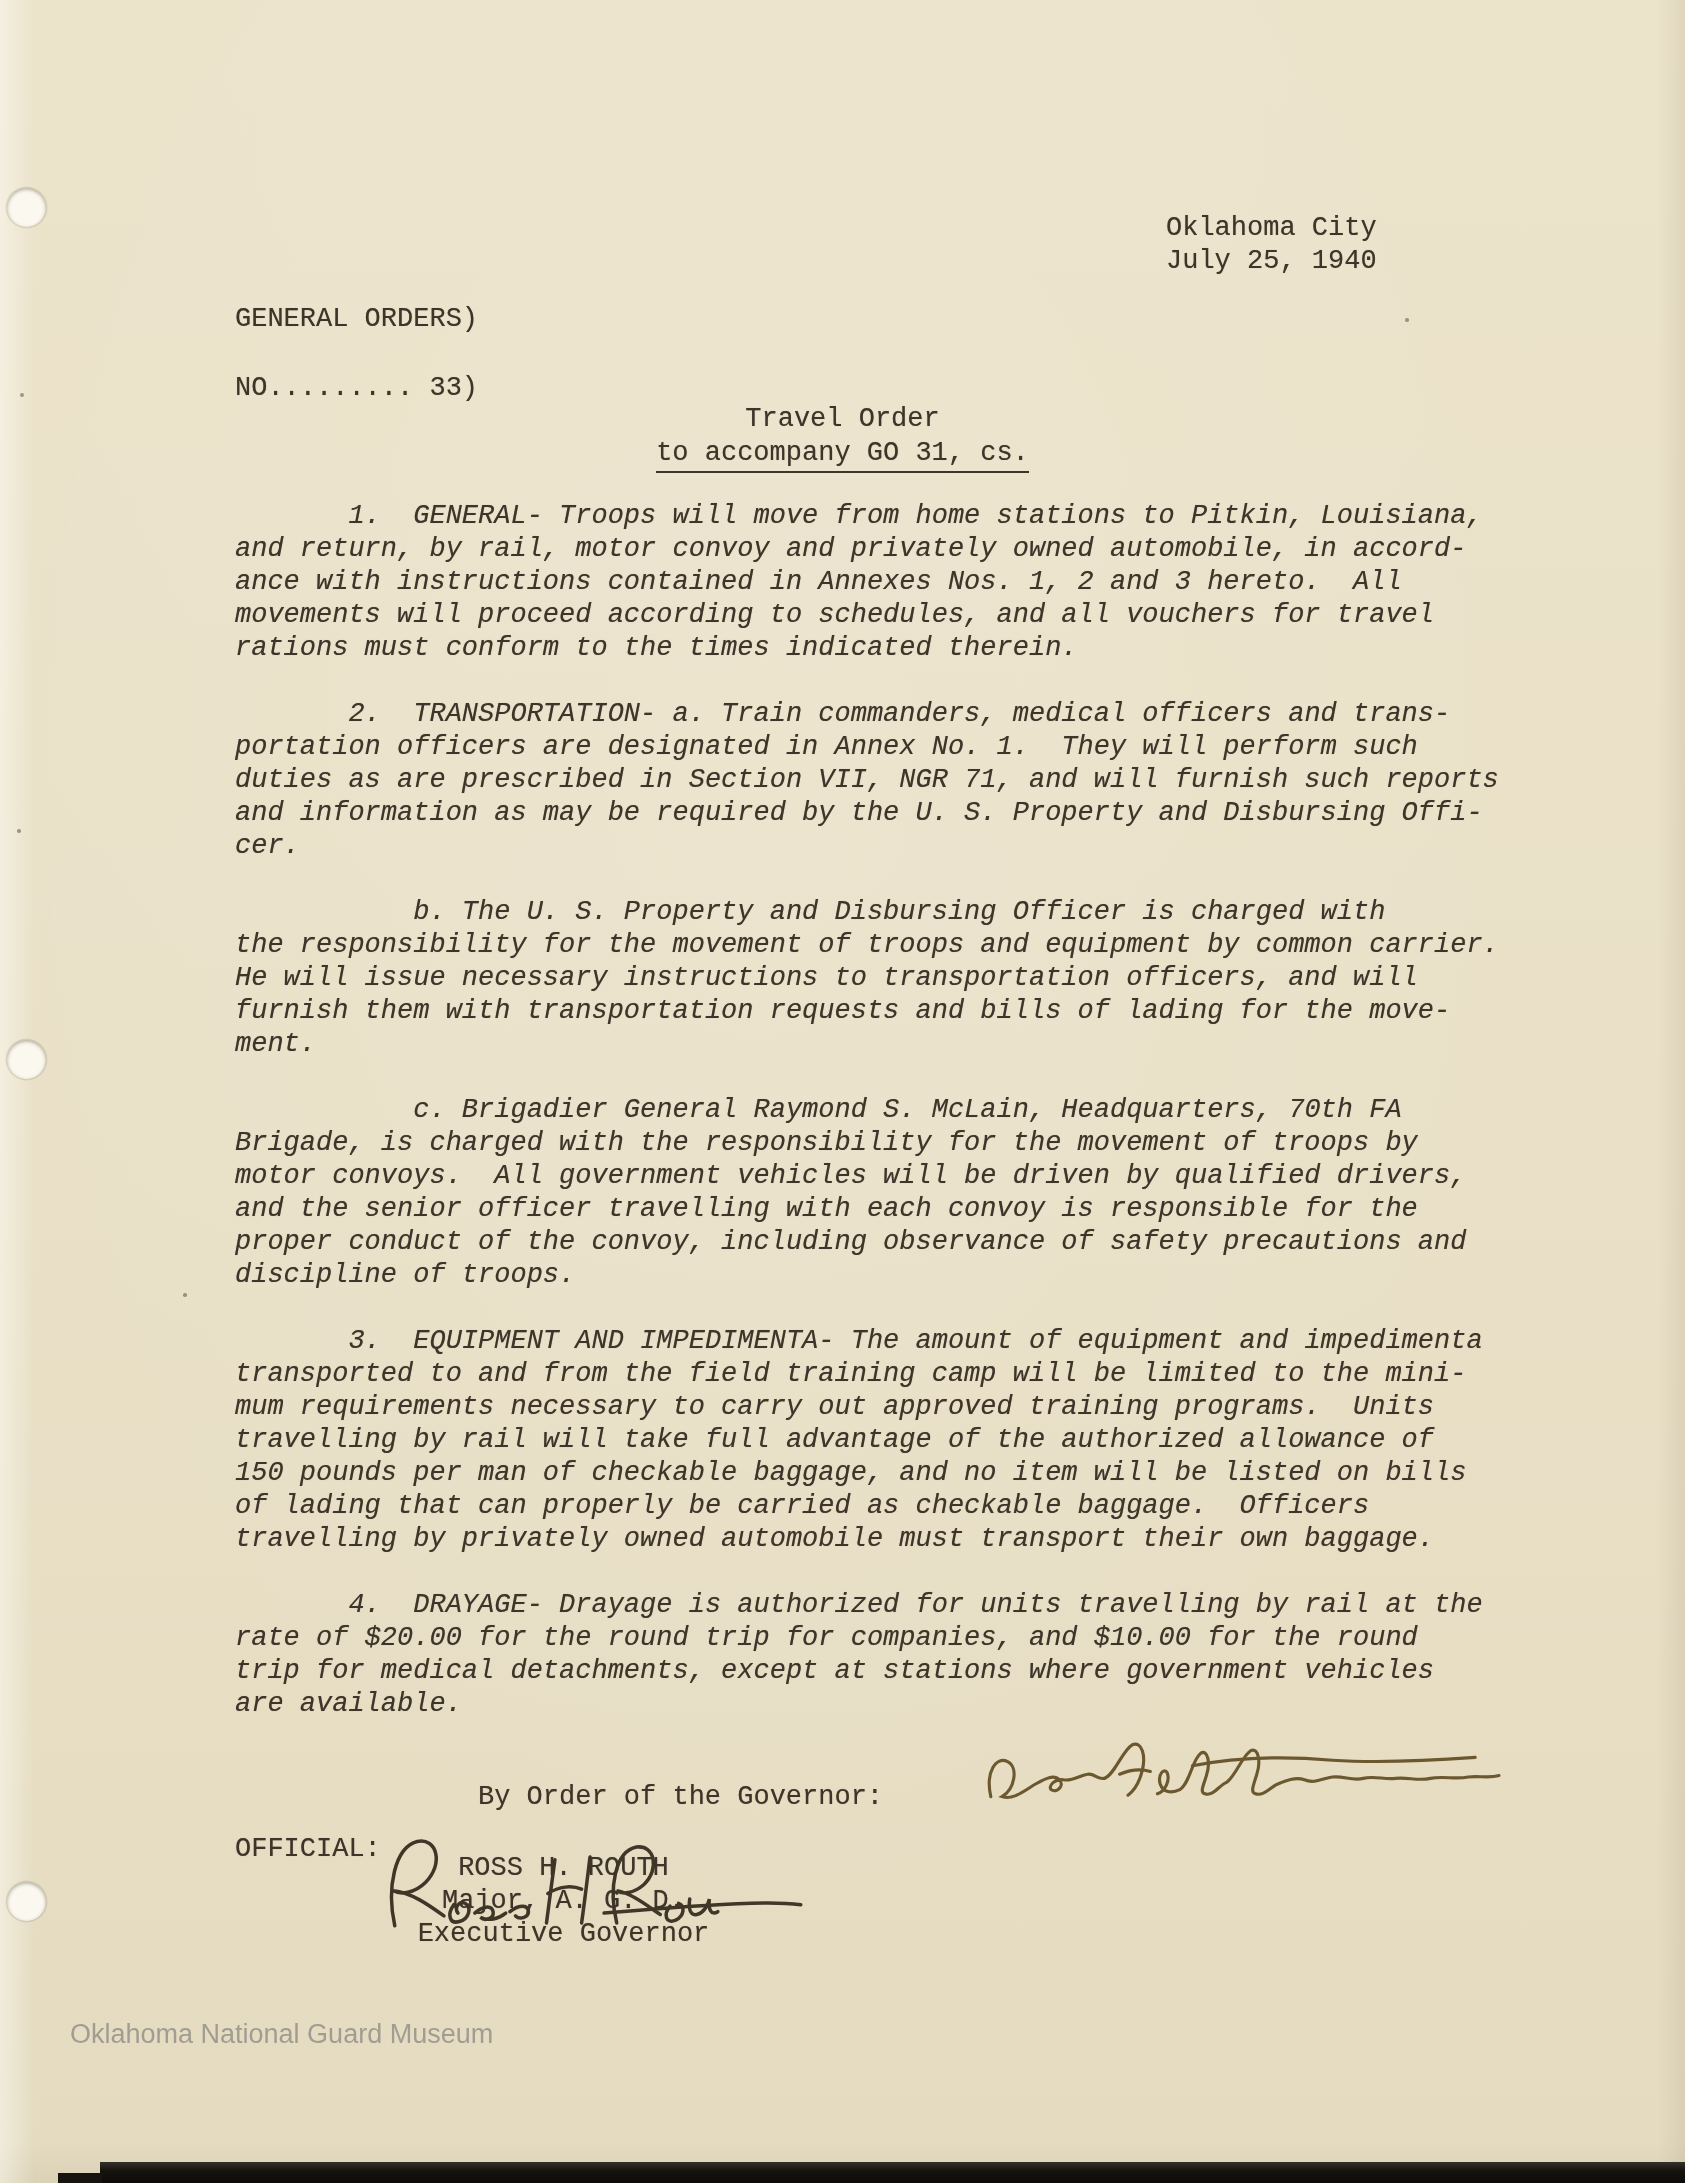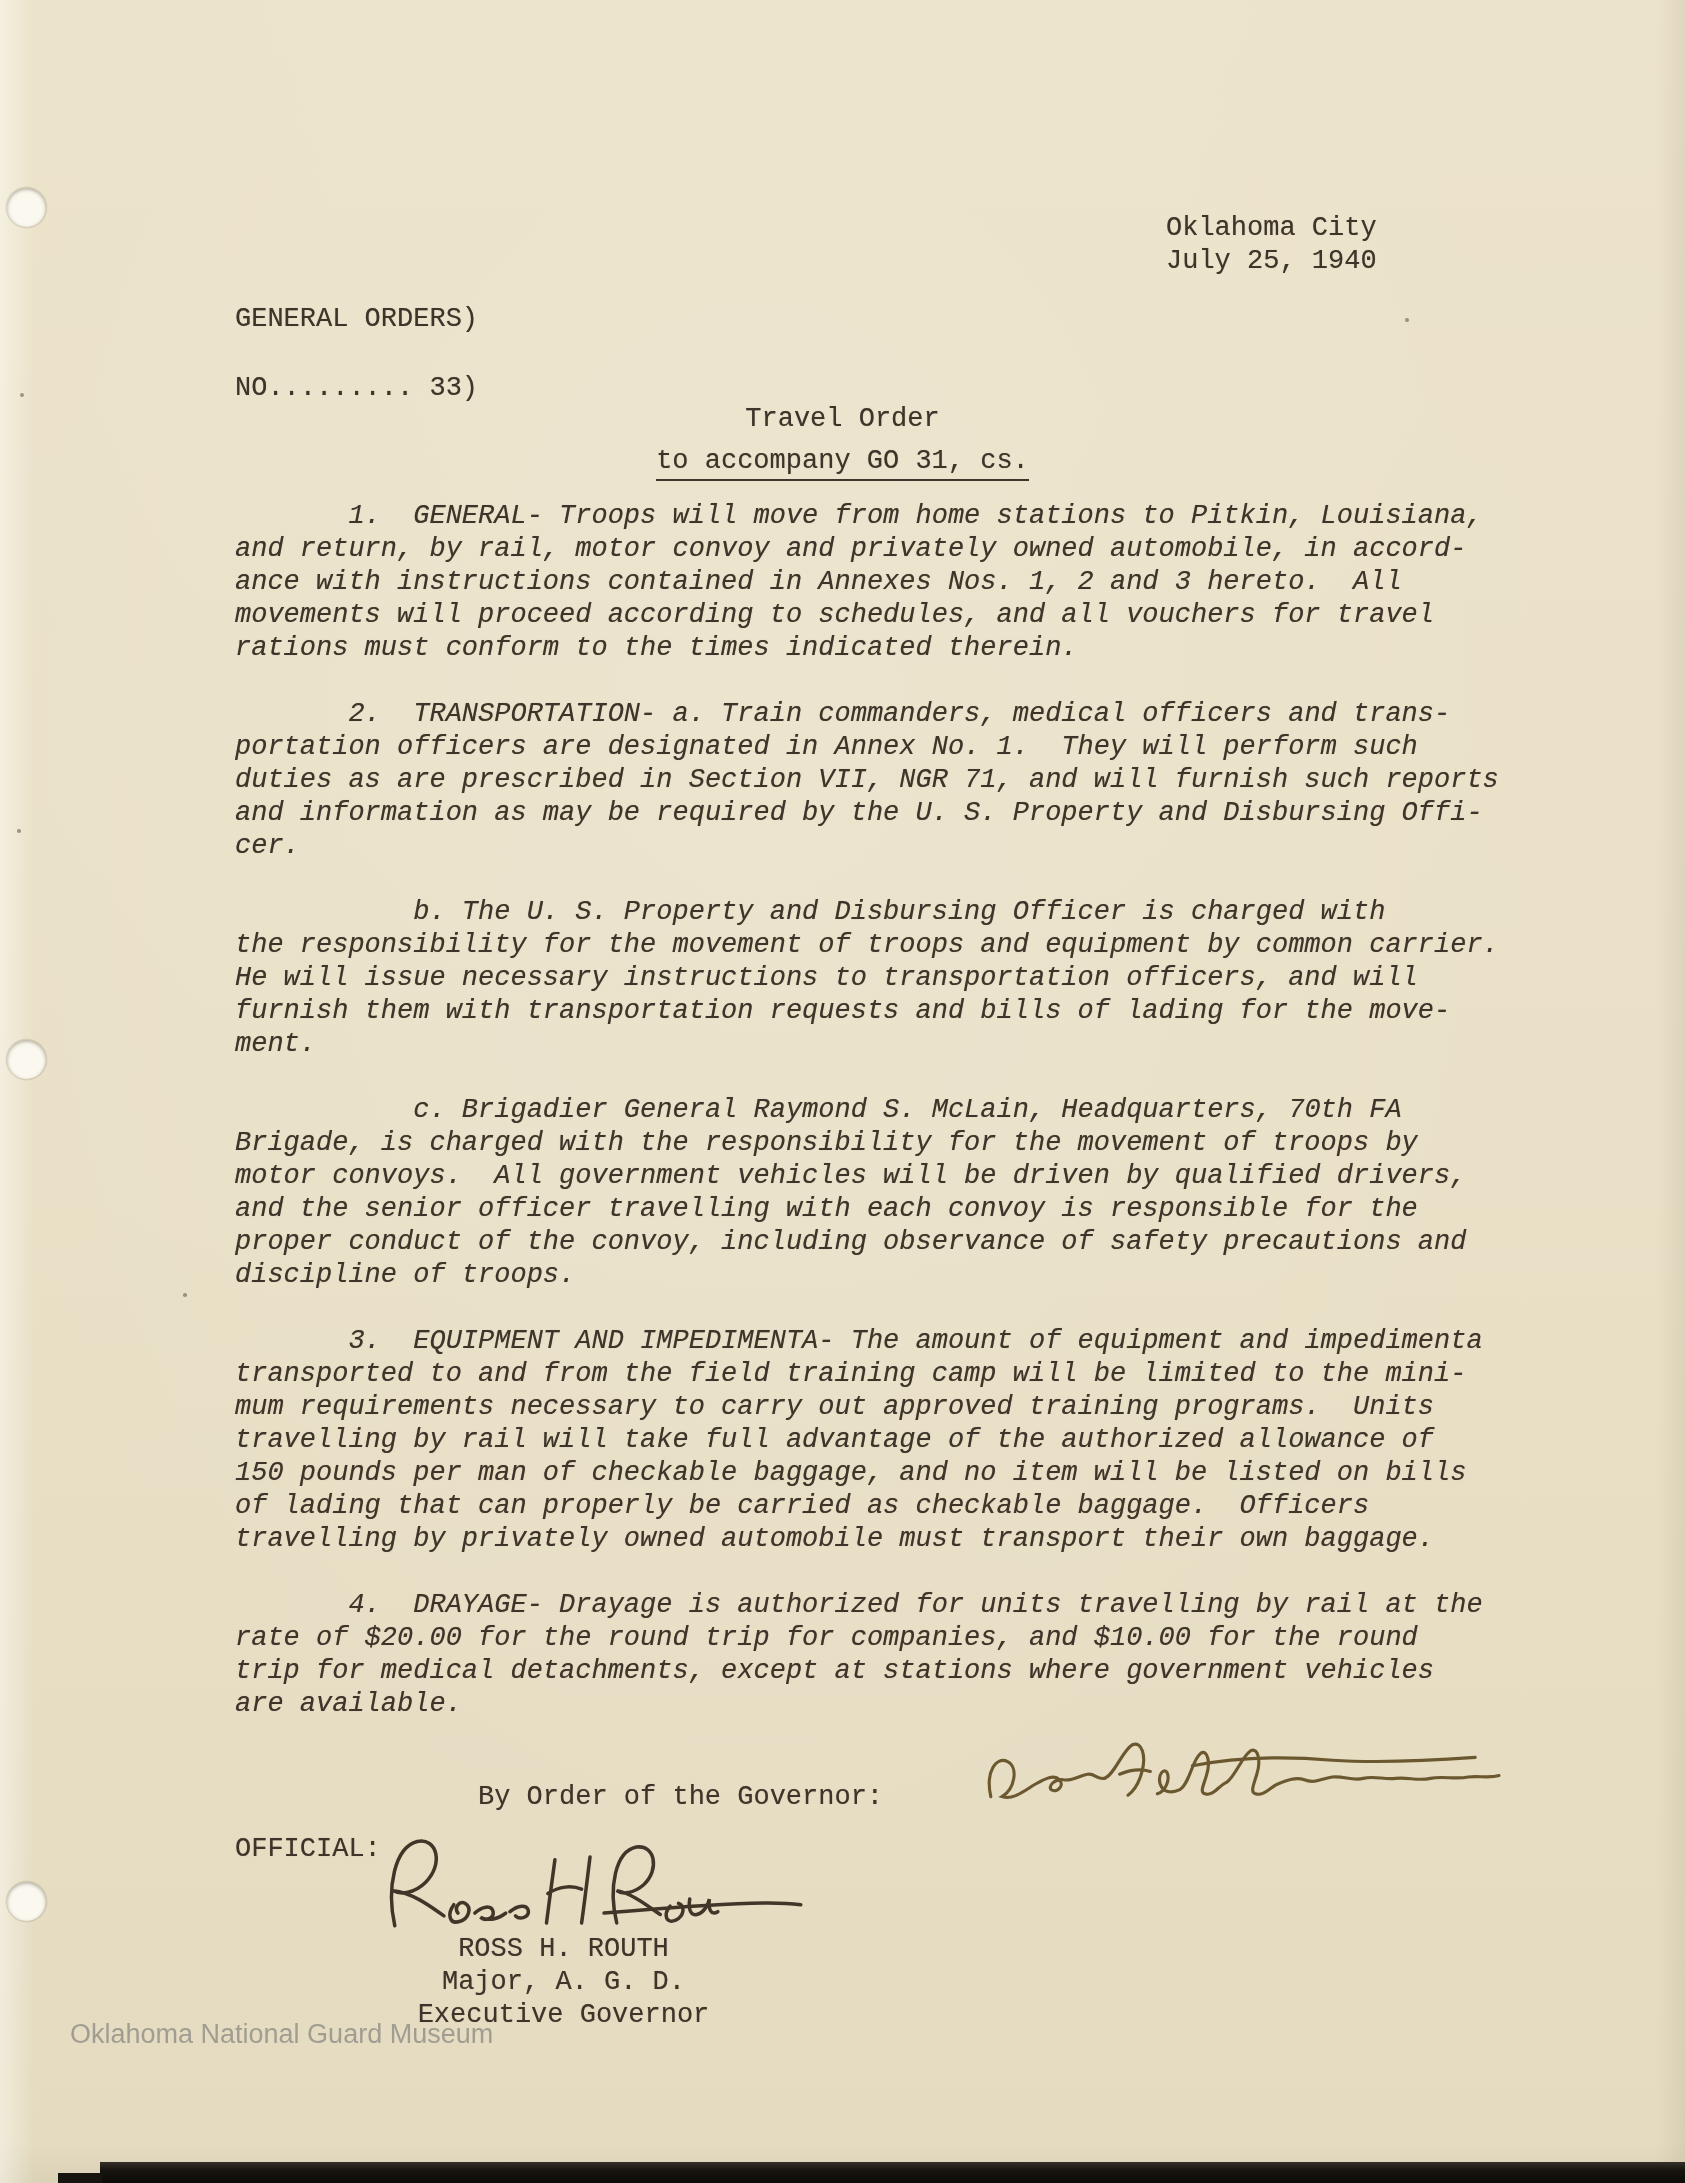--- a/index.html
+++ b/index.html
@@ -26,28 +26,28 @@
     white-space:pre-wrap;
   }
   .abs{position:absolute;}
   .center{left:0;width:100%;text-align:center;}
   .header-block{top:62px;}
   .date-block{left:1166px;top:195px;margin-top:17px;}
   .orders-label{left:235px;top:303px;}
   .orders-number{left:235px;top:372px;}
   .title-1{top:403px;}
   .title-2{top:437px;}
-  .title-2 span{display:inline-block;border-bottom:2.1px solid #3e3429;padding-bottom:1.4px;margin-top:8px;}
+  .title-2 span{display:inline-block;border-bottom:2.1px solid #3e3429;padding-bottom:1.4px;}
   .body-block{left:235px;top:500px;width:1377px;font-style:italic;}
   .para{margin:0 0 33px 0;}
   .para:last-child{margin-bottom:4px;}
   .by-order{left:478px;top:1781px;}
   .official{left:235px;top:1793px;margin-top:40px;}
   .sig-right-block{left:1038px;top:1852px;}
-  .sig-left-block{left:395px;top:1933px;text-align:center;width:337px;}
+  .sig-left-block{left:395px;top:1852px;text-align:center;width:337px;}
   .sig-left-block div{white-space:pre;}
   .sig-svg{position:absolute;pointer-events:none;}
   .sig-ledbetter{left:980px;top:1735px;width:534px;height:91px;}
   .sig-routh{left:358px;top:1819px;width:450px;height:151px;}
   .watermark{
     left:70px;top:2013px;
     font-family:"Liberation Sans","DejaVu Sans",sans-serif;
     font-size:27px;line-height:42px;
     color:rgba(118,118,116,0.62);
     text-shadow:none;white-space:nowrap;z-index:5;

